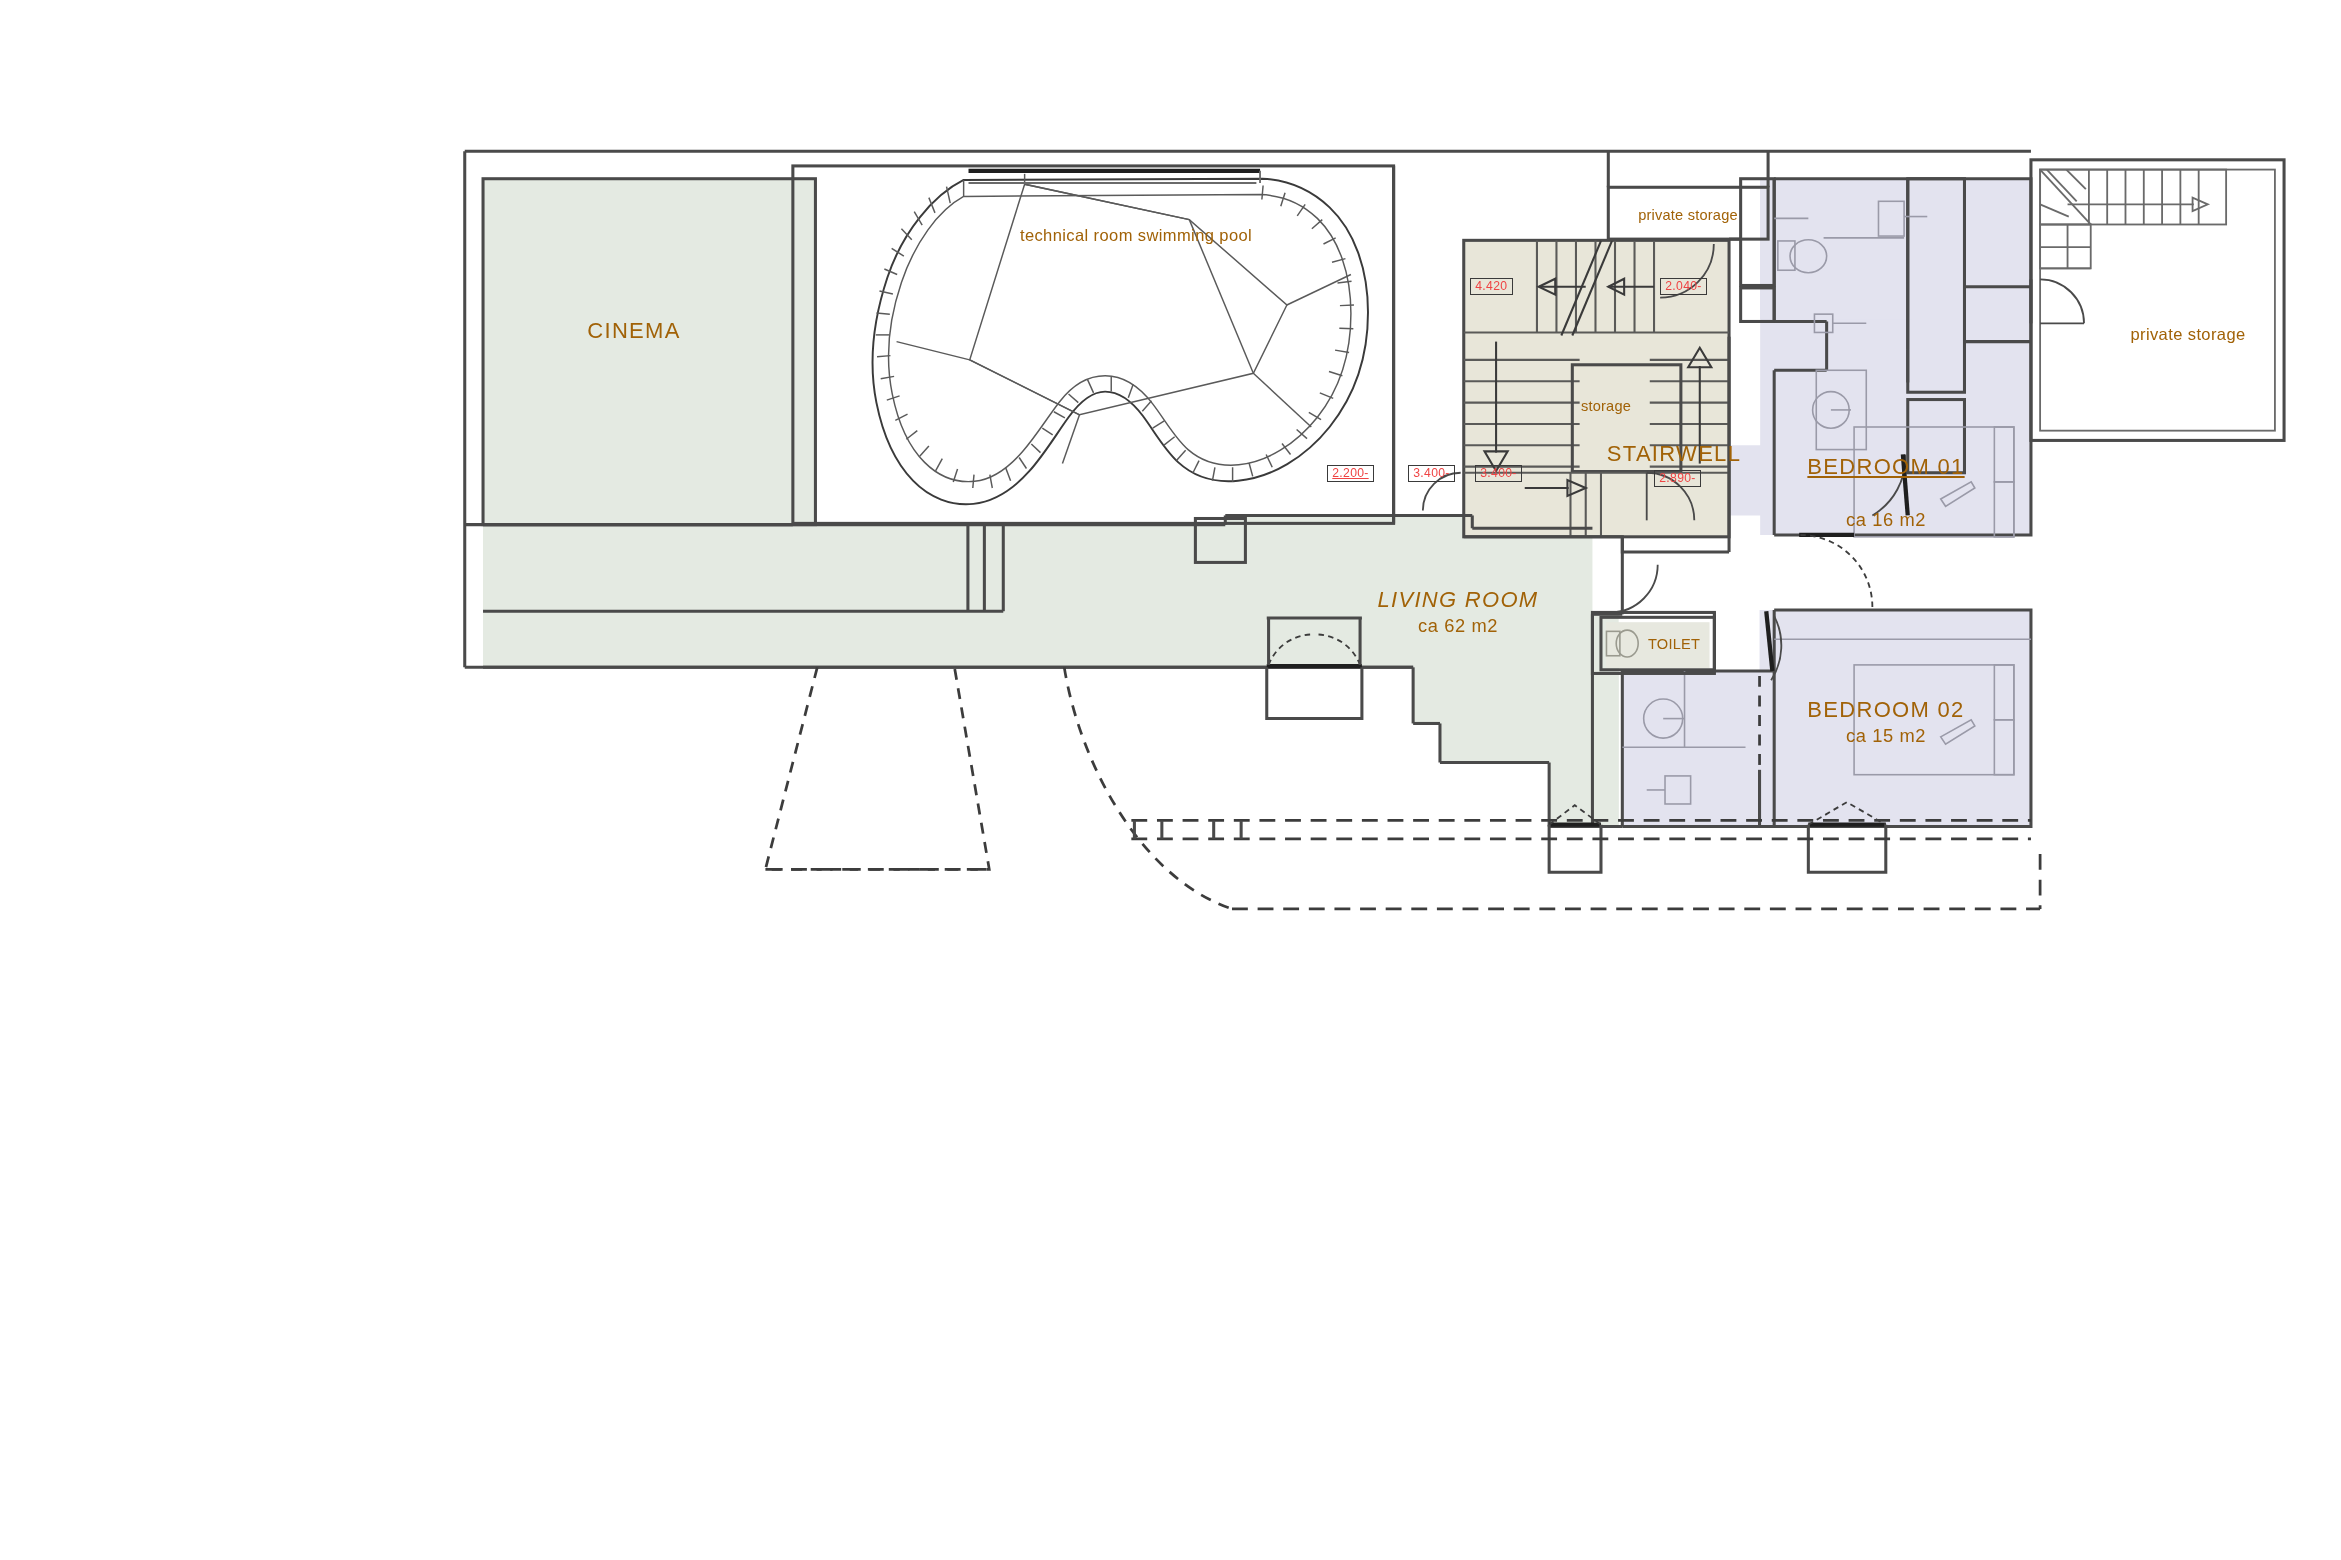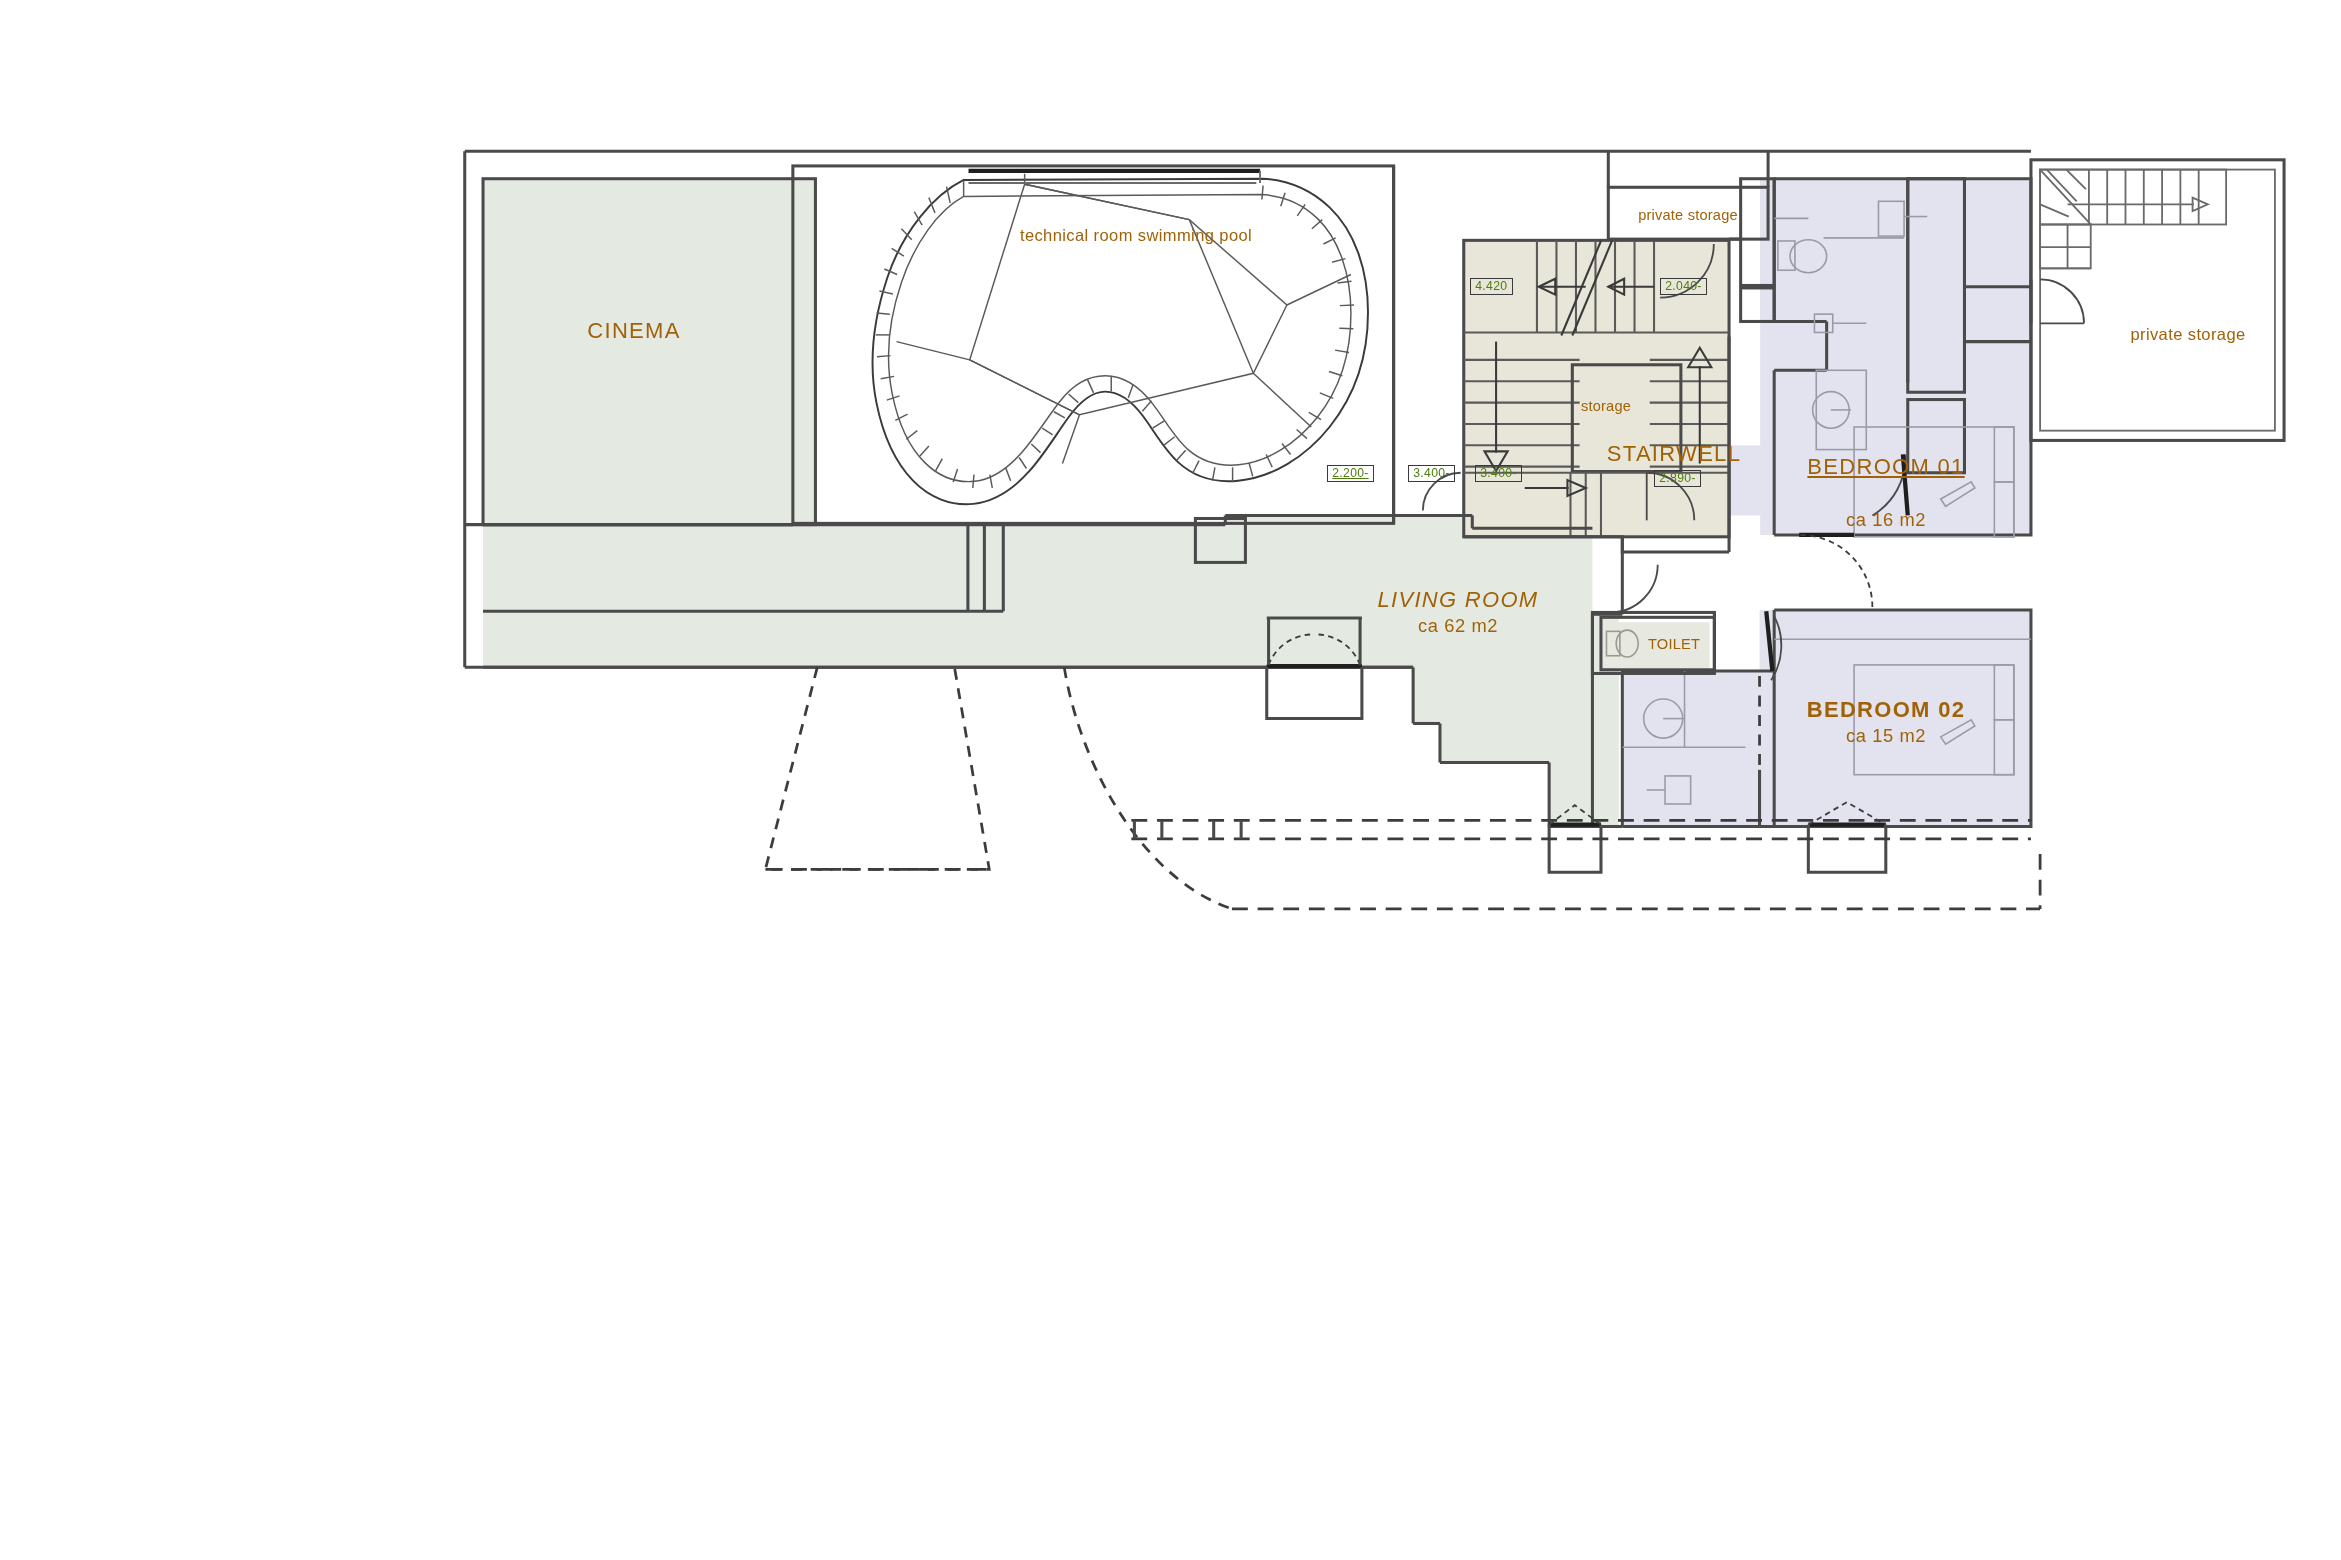--- a/index.html
+++ b/index.html
@@ -6,21 +6,21 @@
   html,body{margin:0;padding:0;background:#ffffff;}
   body{font-family:"Liberation Sans","DejaVu Sans",sans-serif;}
   #stage{position:relative;width:2342px;height:1561px;background:#ffffff;overflow:hidden;}
   #plan{position:absolute;left:0;top:0;width:2342px;height:1561px;}
   .lbl{position:absolute;color:#a16207;white-space:nowrap;font-family:"Liberation Sans","DejaVu Sans",sans-serif;}
   .room-name{font-size:22px;letter-spacing:1.3px;}
   .room-area{font-size:18.3px;letter-spacing:0.6px;}
   .small-name{font-size:16.5px;letter-spacing:0.4px;}
   .tiny-name{font-size:14.6px;letter-spacing:0.2px;}
   .dimbox{position:absolute;border:1.2px solid #3a3a3a;background:transparent;
-          font-size:12.2px;letter-spacing:0.3px;color:#4d7c0f;
+          font-size:12.2px;letter-spacing:0.3px;color:#ef4444;
           padding:1.2px 4.3px 1.8px 4.3px;line-height:1;}
   .center{transform:translateX(-50%);}
 </style>
 </head>
 <body>
 
 <div id="stage">
 
 <svg id="plan" viewBox="0 0 3840 2559" preserveAspectRatio="none">
 
@@ -473,21 +473,21 @@
 <div class="lbl room-name center" style="left:634px;top:318px;">CINEMA</div>
 
 <div class="lbl small-name center" style="left:1136px;top:226px;">technical room swimming pool</div>
 
 <div class="lbl room-name center" style="left:1458px;top:587px;font-style:italic;">LIVING ROOM</div>
 <div class="lbl room-area center" style="left:1458px;top:615px;">ca 62 m2</div>
 
 <div class="lbl room-name center" style="left:1886px;top:454px;text-decoration:underline;">BEDROOM 01</div>
 <div class="lbl room-area center" style="left:1886px;top:482px;margin-top:27px;">ca 16 m2</div>
 
-<div class="lbl room-name center" style="left:1886px;top:697px;font-weight:bold;">BEDROOM 02</div>
+<div class="lbl room-name center" style="left:1886px;top:697px;">BEDROOM 02</div>
 <div class="lbl room-area center" style="left:1886px;top:725px;">ca 15 m2</div>
 
 <div class="lbl room-name center" style="left:1674px;top:441px;">STAIRWELL</div>
 
 <div class="lbl tiny-name center" style="left:1606px;top:398px;">storage</div>
 
 <div class="lbl tiny-name center" style="left:1674px;top:636px;">TOILET</div>
 
 <div class="lbl tiny-name center" style="left:1688px;top:207px;">private storage</div>
 

